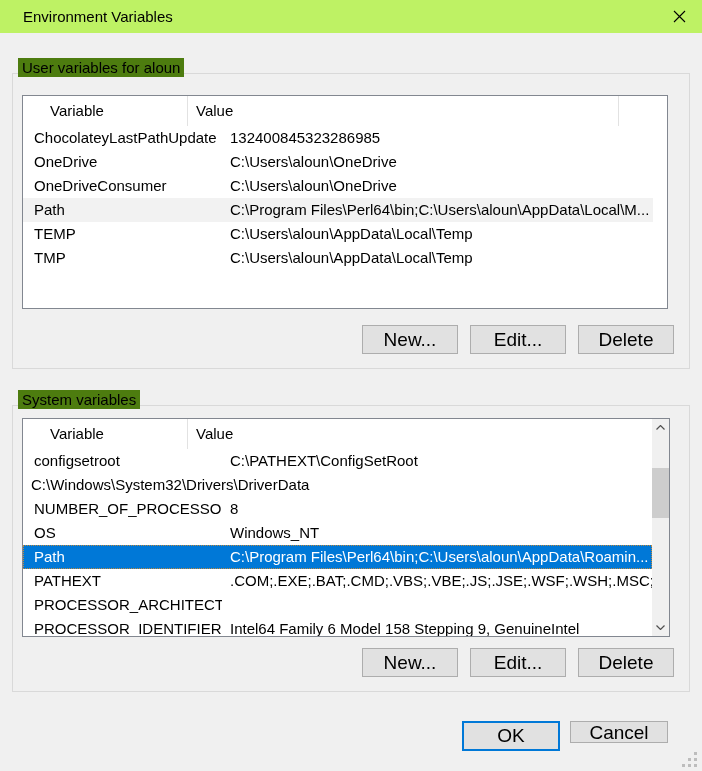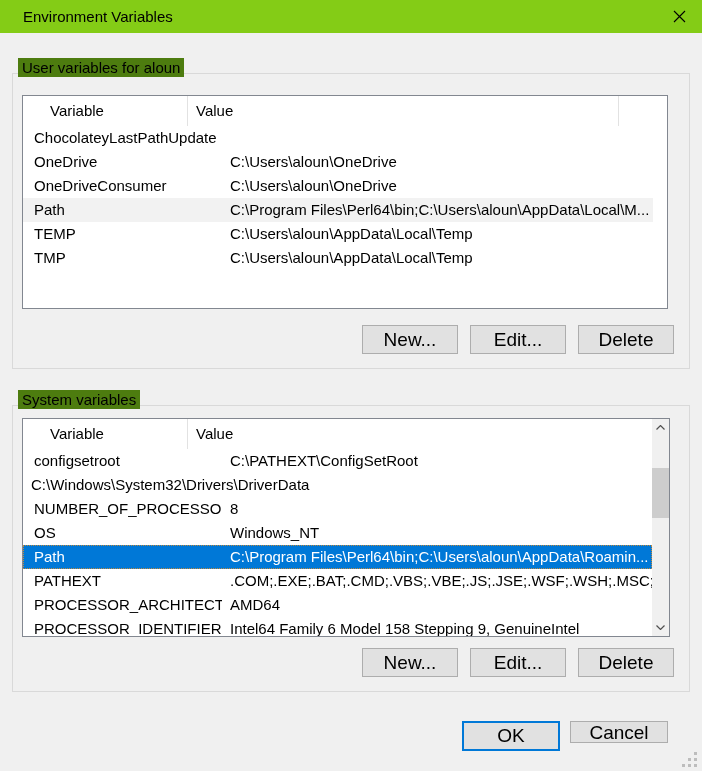--- a/index.html
+++ b/index.html
@@ -3,21 +3,21 @@
 <meta charset="utf-8">
 <style>
   html,body{margin:0;padding:0;}
   body{
     position:relative;width:702px;height:771px;overflow:hidden;
     background:#f0f0f0;color:#000;
     font-family:"Liberation Sans",sans-serif;font-size:15px;
     -webkit-font-smoothing:antialiased;
   }
   
-  .titlebar{position:absolute;left:0;top:0;width:702px;height:33px;background:#84cc16;}
+  .titlebar{position:absolute;left:0;top:0;width:702px;height:33px;background:#bef264;}
   .title{position:absolute;left:23px;top:0;line-height:33px;white-space:nowrap;}
   .close-btn{position:absolute;right:0;top:0;width:45px;height:33px;border:none;background:transparent;
     display:flex;align-items:center;justify-content:center;padding:0;cursor:default;}
   
   .groupbox{position:absolute;border:1px solid #d9d9d9;box-sizing:border-box;}
   #group-user{left:12px;top:73px;width:678px;height:296px;}
   #group-system{left:12px;top:405px;width:678px;height:287px;}
   .group-label{position:absolute;background:#4d7c0f;padding:0 4px;line-height:19px;white-space:nowrap;}
   #label-user{left:18px;top:58px;}
   #label-system{left:18px;top:390px;}
@@ -80,20 +80,21 @@
 
 <div class="listview" id="table-user">
   <div class="lv-inner">
     <div class="lv-header">
       <span class="hcell h-variable">Variable</span>
       <span class="hcell h-value">Value</span>
     </div>
     <div class="lv-rows">
         <div class="lv-row">
           <span class="cell cell-variable">ChocolateyLastPathUpdate</span>
+          <span class="cell cell-value">132400845323286985</span>
         </div>
         <div class="lv-row">
           <span class="cell cell-variable">OneDrive</span>
           <span class="cell cell-value">C:\Users\aloun\OneDrive</span>
         </div>
         <div class="lv-row">
           <span class="cell cell-variable">OneDriveConsumer</span>
           <span class="cell cell-value">C:\Users\aloun\OneDrive</span>
         </div>
         <div class="lv-row selected-inactive">
@@ -144,21 +145,20 @@
         <div class="lv-row selected-active">
           <span class="cell cell-variable">Path</span>
           <span class="cell cell-value">C:\Program Files\Perl64\bin;C:\Users\aloun\AppData\Roamin...</span>
         </div>
         <div class="lv-row">
           <span class="cell cell-variable">PATHEXT</span>
           <span class="cell cell-value">.COM;.EXE;.BAT;.CMD;.VBS;.VBE;.JS;.JSE;.WSF;.WSH;.MSC;.PY;.PY...</span>
         </div>
         <div class="lv-row">
           <span class="cell cell-variable">PROCESSOR_ARCHITECTU...</span>
-          <span class="cell cell-value">AMD64</span>
         </div>
         <div class="lv-row">
           <span class="cell cell-variable">PROCESSOR_IDENTIFIER</span>
           <span class="cell cell-value">Intel64 Family 6 Model 158 Stepping 9, GenuineIntel</span>
         </div>
       </div>
   </div>
   <div class="scrollbar">
     <button class="sb-btn sb-up">
       <span style="display:flex;">

